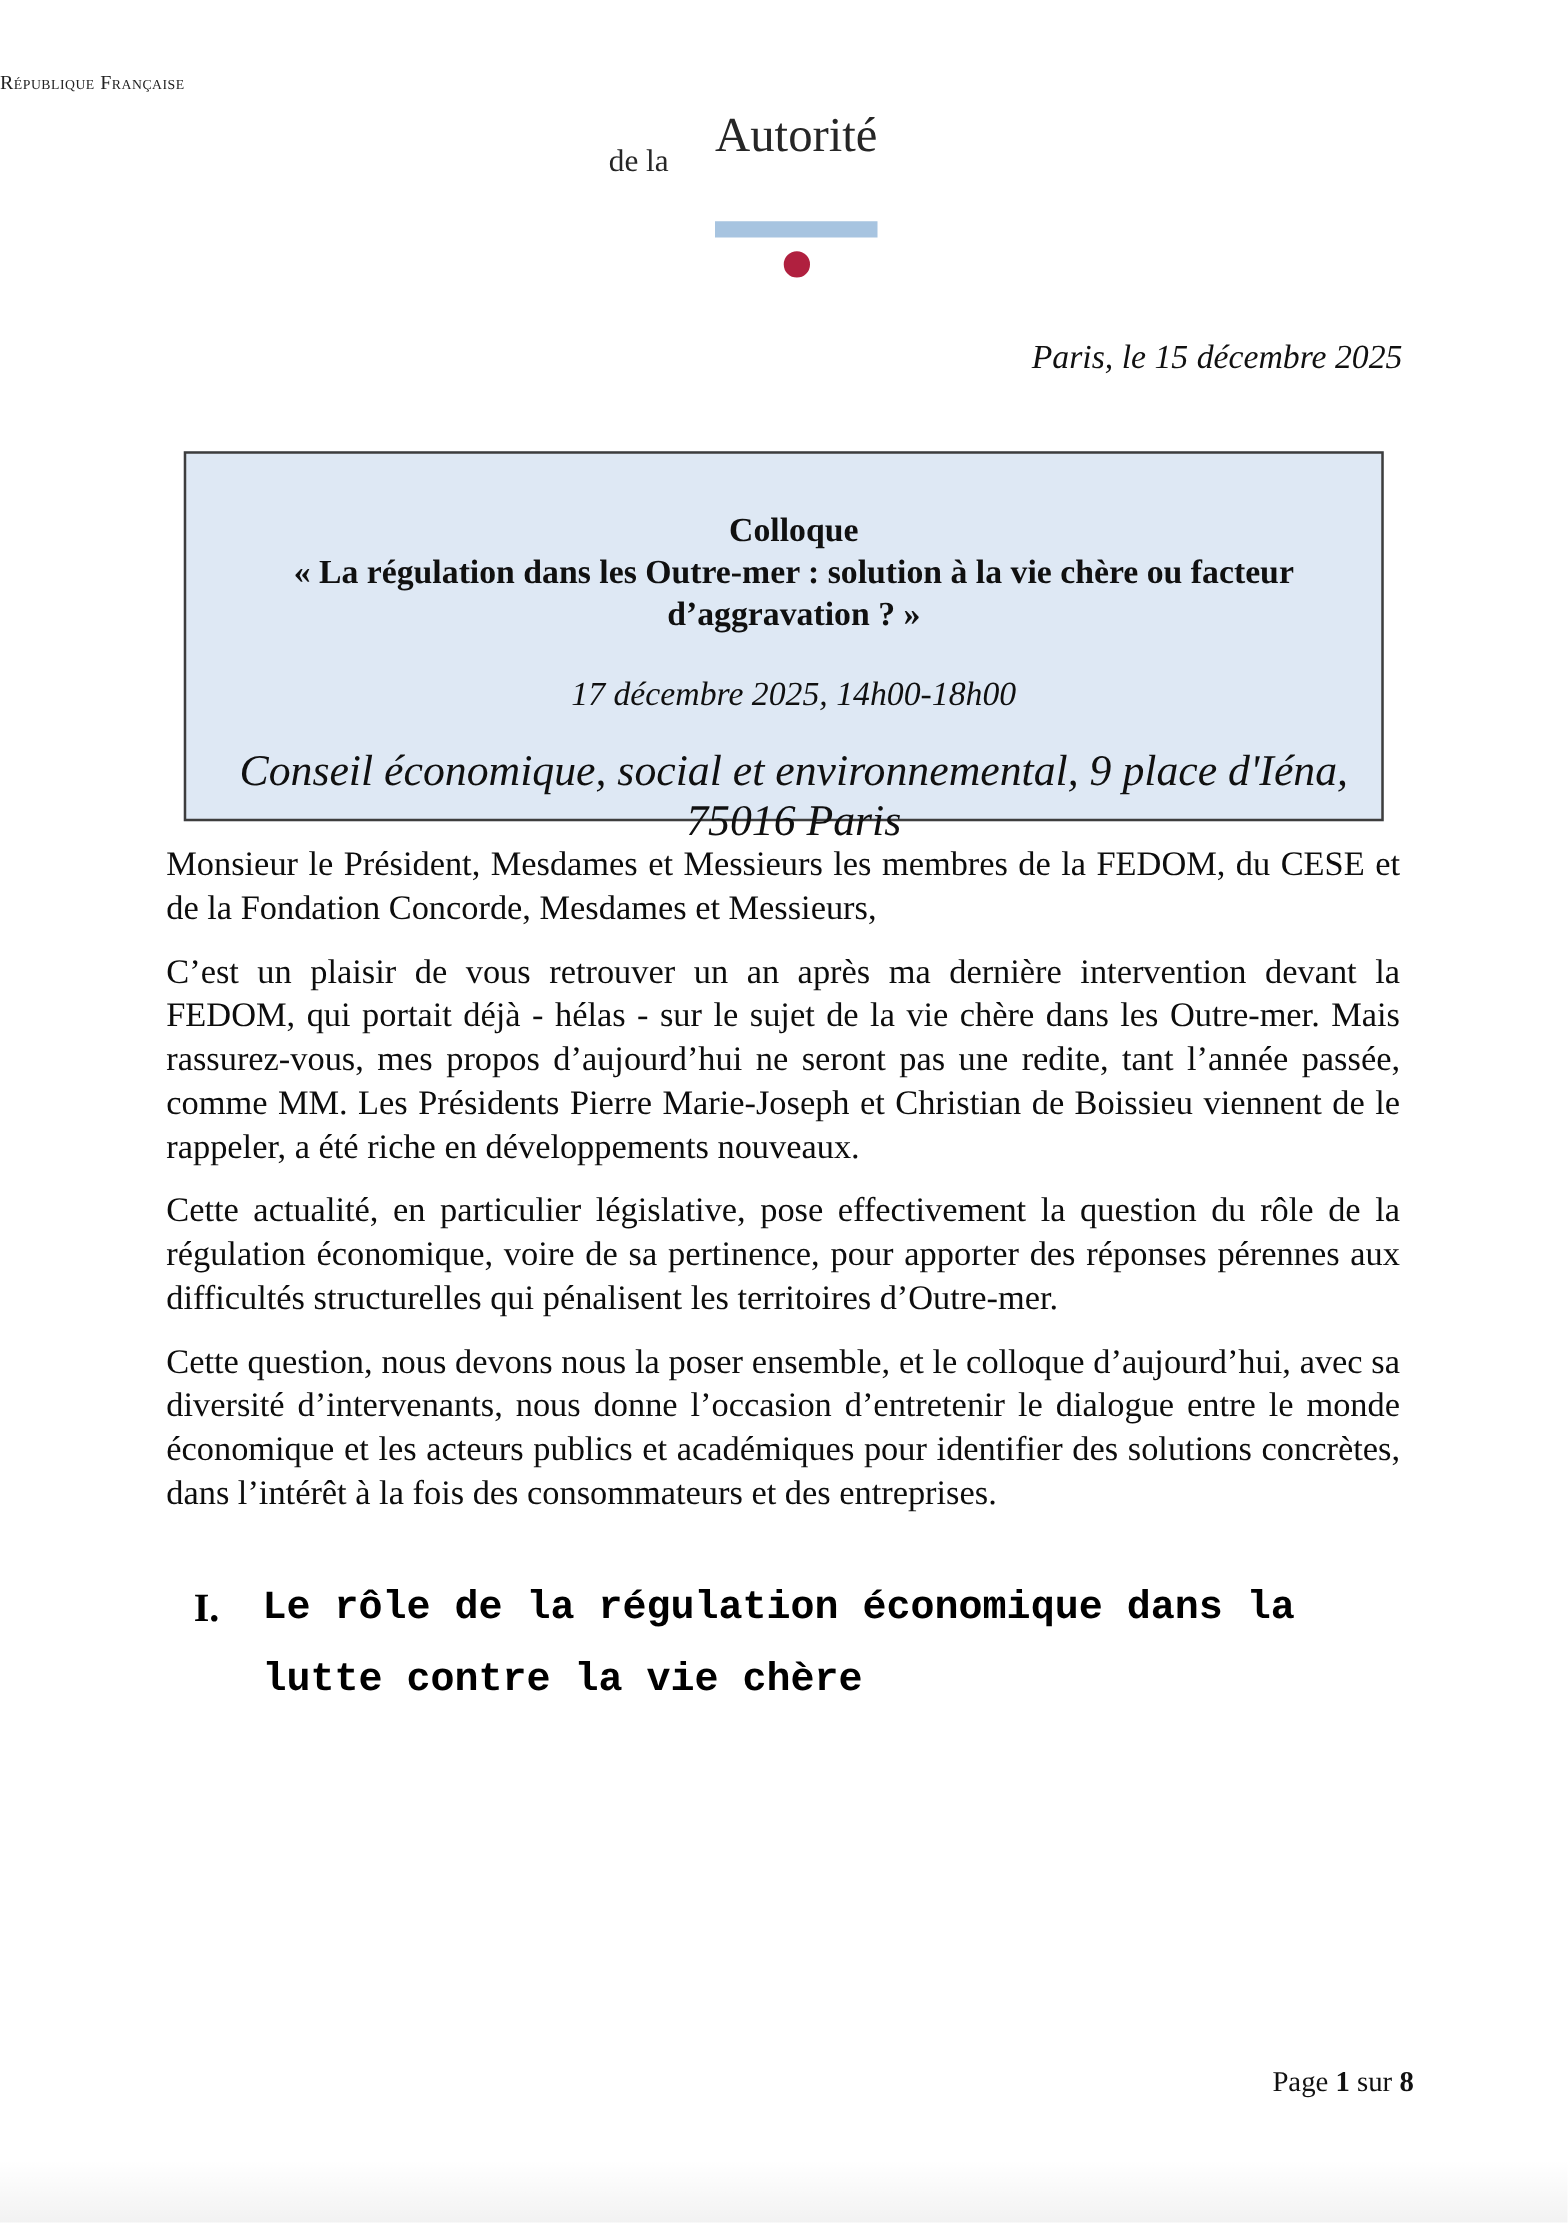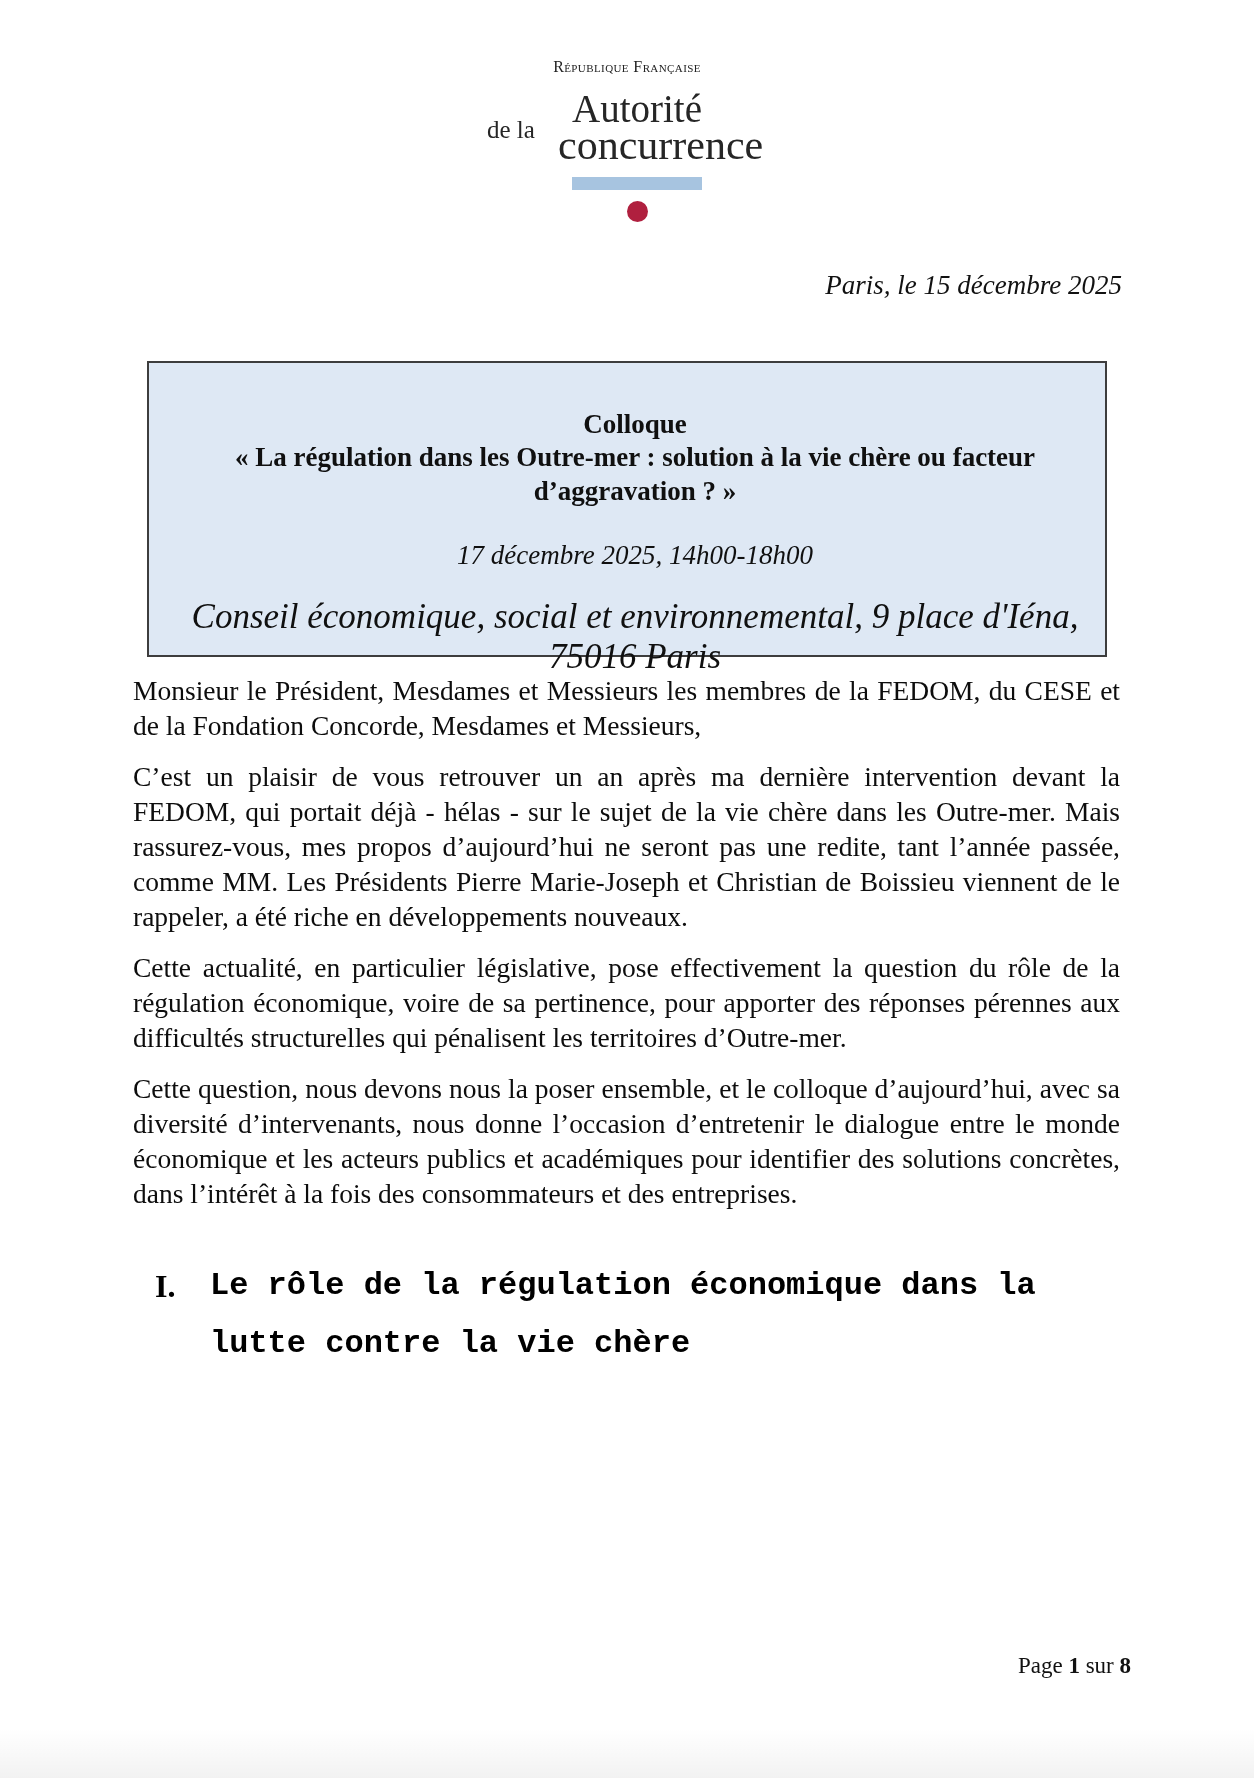--- a/index.html
+++ b/index.html
@@ -3,21 +3,21 @@
 <meta charset="utf-8">
 <style>
   html,body{margin:0;padding:0;}
   body{
     width:1254px;height:1778px;position:relative;background:#ffffff;
     font-family:"Liberation Serif","DejaVu Serif",serif;color:#101010;
     overflow:hidden;
   }
   
   .republic{
-    position:absolute;top:58px;left:0;width:1254px;text-align:center;
+    position:absolute;top:58px;left:0;width:1254px;
     font-variant:small-caps;font-size:16px;letter-spacing:.4px;color:#222;
   }
   .logo{position:absolute;top:0;left:0;width:1254px;height:240px;}
   .logo .w1{position:absolute;left:572px;top:86px;font-size:39px;color:#262626;}
   .logo .w2s{position:absolute;left:487px;top:116px;font-size:25px;color:#262626;}
   .logo .w2{position:absolute;left:558px;top:121px;font-size:42px;color:#262626;}
   .logo-bar{position:absolute;left:572px;top:177px;width:130px;height:13px;background:var(--bar,#a7c4e0);}
   .logo-dot{position:absolute;left:627px;top:201px;width:21px;height:21px;border-radius:50%;background:var(--dot,#b0203f);}
   
   .dateline{
@@ -56,21 +56,20 @@
     background:linear-gradient(to bottom,rgba(0,0,0,0),rgba(0,0,0,0.05));pointer-events:none;}
 </style>
 </head>
 <body>
 
 <div class="republic">République Française</div>
 
 <div class="logo">
   <span class="w1">Autorité</span>
   <span class="w2s">de la</span>
-  <span class="w2">concurrence</span>
   <div class="logo-bar"></div>
   <div class="logo-dot"></div>
 </div>
 
 <div class="dateline">Paris, le 15 décembre 2025</div>
 
 <div class="doc">
 
   <div class="notice">
     <div class="title">Colloque</div>

